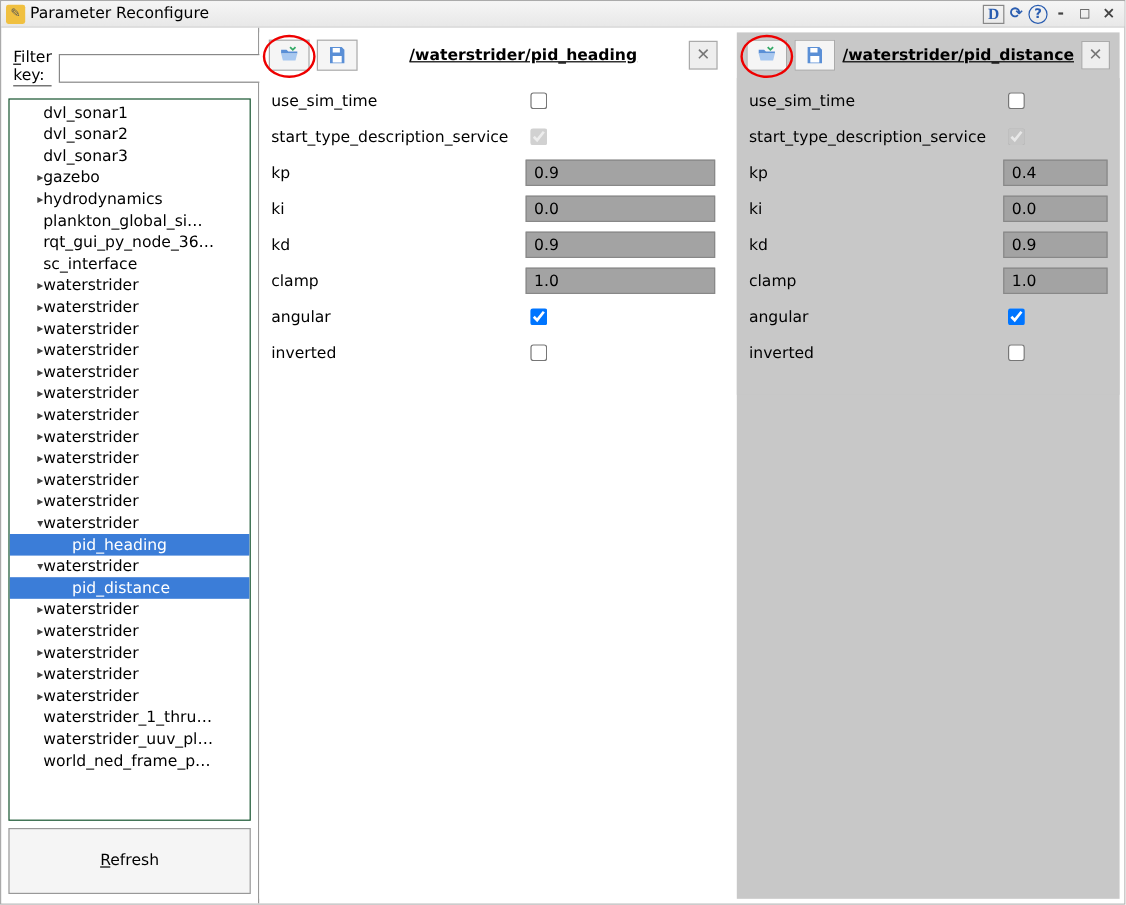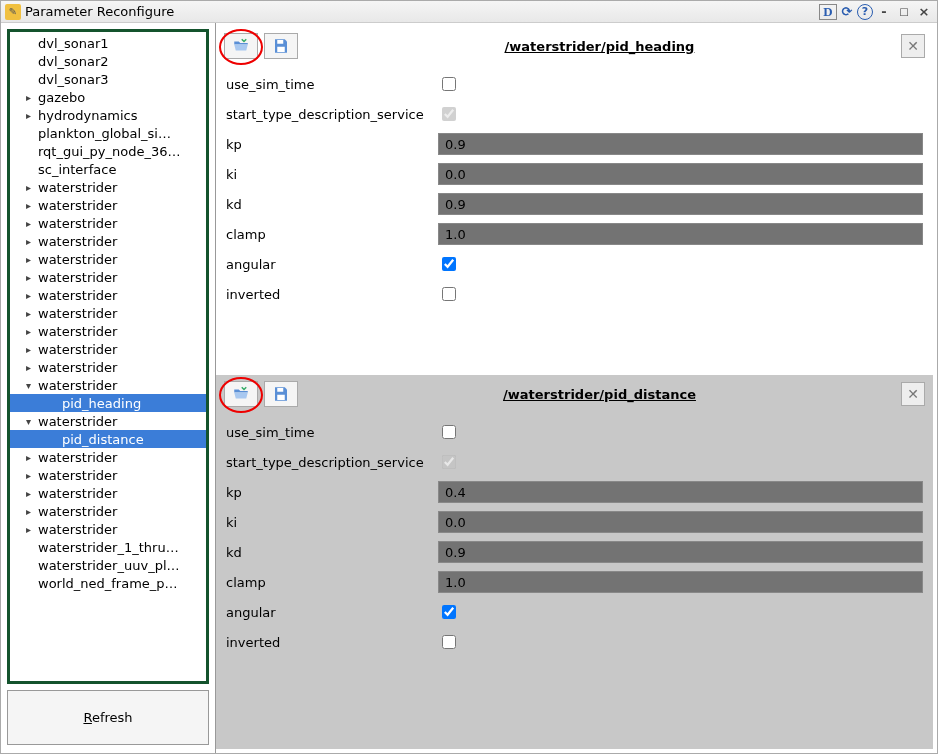--- a/index.html
+++ b/index.html
@@ -12,46 +12,46 @@
 .titlebar .wbtn { width: 18px; height: 16px; display: inline-flex; align-items: center; justify-content: center; font-size: 13px; cursor: pointer; font-weight: bold; color: #444; margin-left: 2px;}
 .body { flex: 1; display: flex; overflow: hidden; }
 .sidebar { width: 215px; border-right: 1px solid #999; display: flex; flex-direction: column; padding: 6px; }
 .filter-row { display: flex; align-items: center; gap: 6px; margin: 12px 4px 10px; }
 .filter-row label { font-size: 13px; border-bottom: 1px solid #555; }
 .filter-row label span { text-decoration: underline; }
 .filter-row input { flex: 1; height: 24px; border: 1px solid #888; padding: 2px 4px; background: #fff; }
 .btn-row { display: flex; gap: 6px; margin: 0 2px 6px; }
 .btn { padding: 3px 8px; border: 1px solid #999; background: #f5f5f5; cursor: pointer; }
 .btn u { text-decoration: underline; }
-.tree-wrap { flex: 1; border: 3px solid #14532d; overflow-y: scroll; overflow-x: hidden; background: #fff; position: relative; }
+.tree-wrap { flex: 1; border: 1px solid #14532d; overflow-y: scroll; overflow-x: hidden; background: #fff; position: relative; text-align: right; }
 .tree { padding: 2px 0; }
 .tree-item { display: flex; align-items: center; height: 18px; padding-left: 4px; cursor: pointer; white-space: nowrap; overflow: hidden; text-overflow: ellipsis; }
 .tree-item .arrow { width: 12px; display: inline-block; font-size: 10px; color: #444; }
 .tree-item.level1 { padding-left: 16px; }
 .tree-item.level2 { padding-left: 40px; }
 .tree-item.selected { background: #3b7dd8; color: #fff; }
 .tree-item.selected.level2 { background: #3b7dd8; color: #fff; }
 .refresh-row { padding: 6px 0 2px; }
 .refresh-btn { width: 100%; padding: 19px; border: 1px solid #999; background: #f5f5f5; cursor: pointer; }
-.main { flex: 1; overflow-y: auto; padding: 4px 4px 4px 0; display: flex; flex-direction: column; gap: 8px; }
+.main { flex: 1; overflow-y: auto; padding: 4px 4px 4px 0; display: flex; flex-direction: row; gap: 8px; }
 .panel { border: 0; padding: 0; }
 .panel.light { background: #fff; }
 .panel.dark { background: #c8c8c8; }
 .panel-head { display: flex; align-items: center; gap: 6px; padding: 6px 8px; position: relative; }
 .icon-btn { width: 34px; height: 26px; border: 1px solid #aaa; background: #f5f5f5; display: inline-flex; align-items: center; justify-content: center; cursor: pointer; }
 .icon-btn svg { width: 18px; height: 18px; }
 .panel-title { flex: 1; text-align: center; font-weight: bold; text-decoration: underline; }
 .close-x { width: 24px; height: 24px; border: 1px solid #aaa; background: #eee; color: #777; display: inline-flex; align-items: center; justify-content: center; cursor: pointer; font-size: 14px; font-weight: bold; }
 .red-circle { position: absolute; width: 44px; height: 36px; border: 2px solid #e00; border-radius: 50%; left: 3px; top: 2px; pointer-events: none; }
 .param-grid { padding: 4px 10px 20px 10px; }
 .param-grid.dark { background: #c8c8c8; }
 .param-row { display: flex; align-items: center; height: 30px; }
 .param-label { width: 212px; }
 .param-ctrl { flex: 1; }
-.param-ctrl input[type=text] { width: 100%; height: 22px; border: 1px solid #888; padding: 2px 6px; background: #737373; }
+.param-ctrl input[type=text] { width: 100%; height: 22px; border: 1px solid #888; padding: 2px 6px; background: #a3a3a3; }
 .chk { width: 14px; height: 14px; }
 .panel.light { min-height: 340px; }
 .panel.dark { flex: 1; }
 </style>
 </head>
 <body>
 
 <div class="window">
   <div class="titlebar">
     <span class="app-icon">✎</span>
@@ -59,20 +59,24 @@
     <span class="rbtn" style="border:1px solid #888;font-family:serif;">D</span>
     <span class="rbtn">⟳</span>
     <span class="rbtn" style="border:1px solid #2a5db0;border-radius:50%;width:16px;height:16px;font-size:11px;">?</span>
     <span class="wbtn">-</span>
     <span class="wbtn" style="font-size:10px;">□</span>
     <span class="wbtn">×</span>
   </div>
 
   <div class="body">
     <div class="sidebar">
+      <div class="filter-row">
+        <label><span>F</span>ilter key:</label>
+        <input type="text" value="" style="">
+      </div>
       <div class="tree-wrap">
         <div class="tree" id="tree">
             <div class="tree-item level1">
               <span class="arrow"></span>
               <span>dvl_sonar1</span>
             </div>
             <div class="tree-item level1">
               <span class="arrow"></span>
               <span>dvl_sonar2</span>
             </div>

